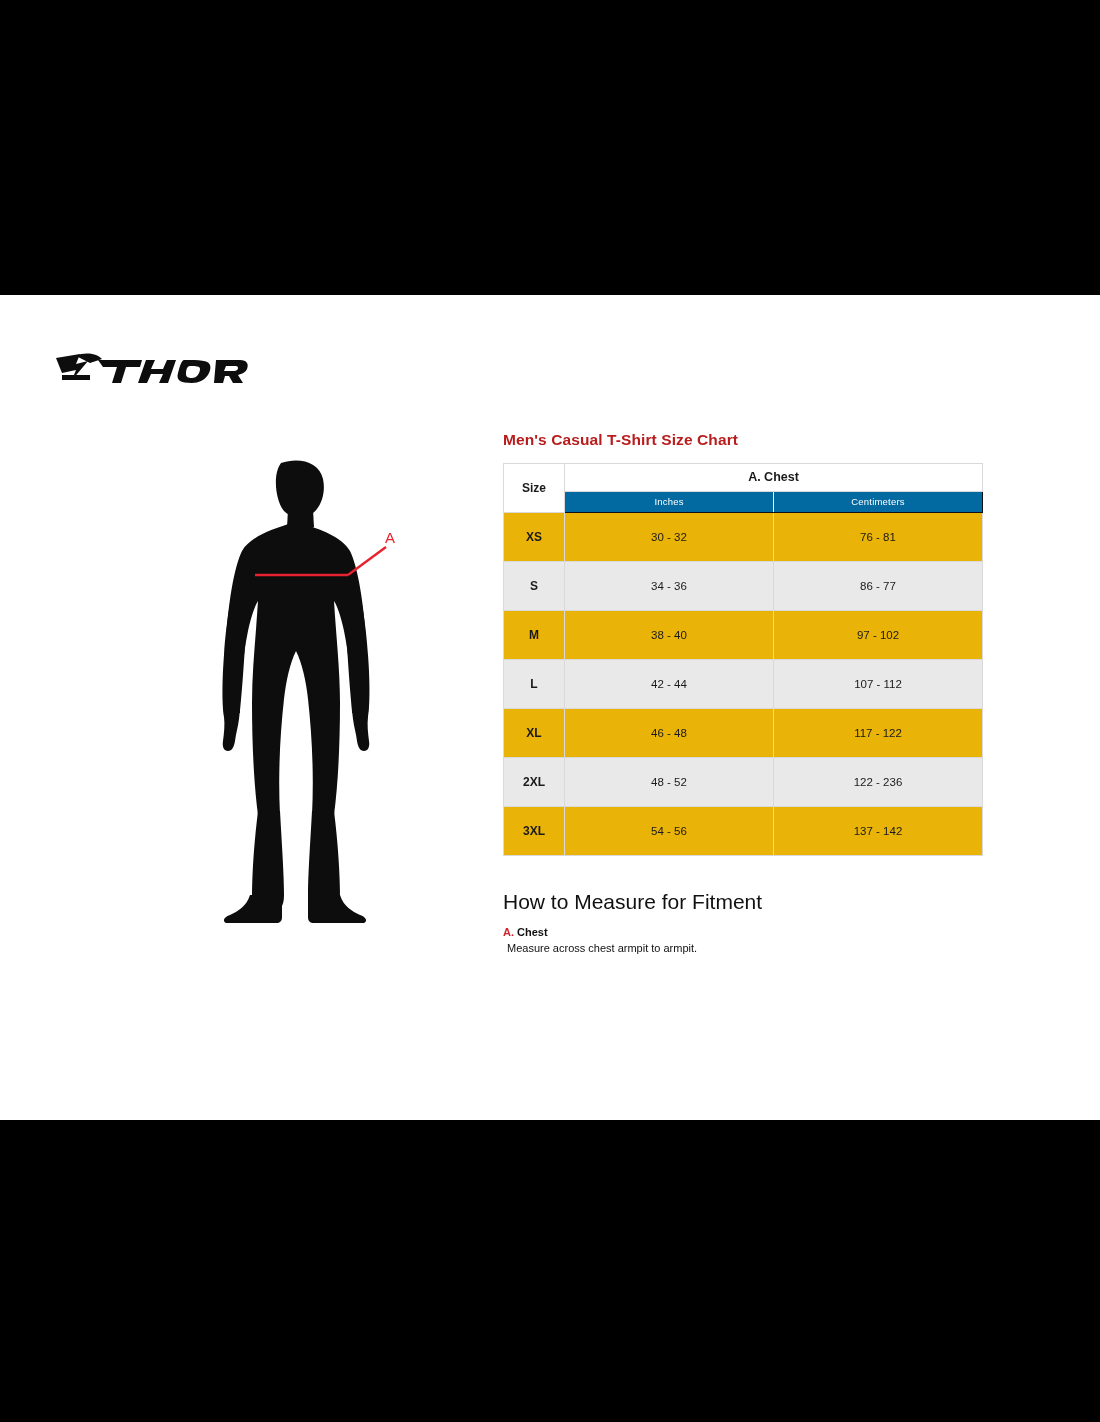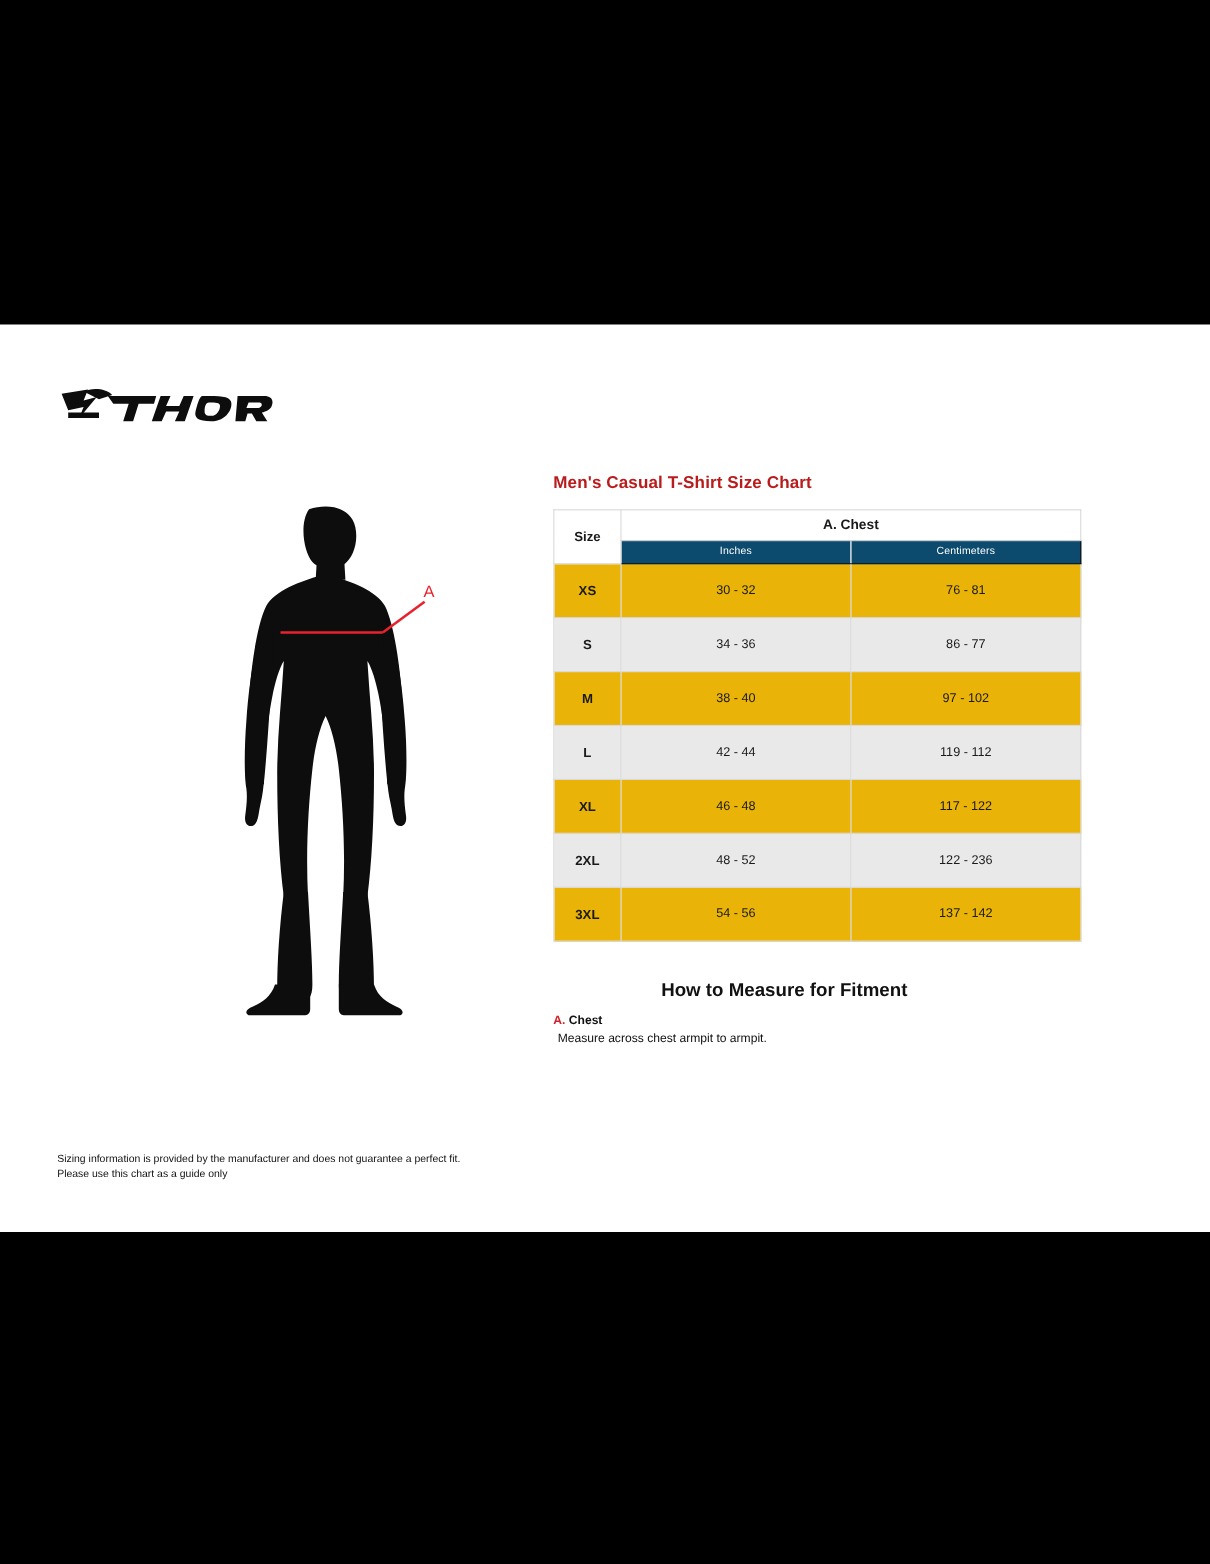--- a/index.html
+++ b/index.html
@@ -78,42 +78,41 @@
     background: #ffffff;
   }
   .th-group {
     height: 26px;
     font-weight: bold !important;
     font-size: 12.5px !important;
     background: #ffffff;
   }
   .th-unit {
     height: 20px;
-    background: #0c4a6e;
+    background: #0369a1;
     color: #ffffff !important;
     font-weight: bold;
     font-size: 9.5px !important;
     border: 1px solid #111111 !important;
     letter-spacing: 0.2px;
   }
   .th-unit.left { border-right: 1px solid #ffffff !important; }
   tbody tr { height: 49px; }
   tbody td.size-cell {
     font-weight: bold;
     font-size: 12px;
   }
   tbody tr.alt td { background: #e9e9e9; }
   tbody tr.plain td { background: #eab308; }
 
   .howto-title {
-    font-size: 17px;
-    font-weight: bold;
+    font-size: 21px;
+    font-weight: normal;
     color: #111111;
     margin: 34px 0 12px 0;
-    text-align: center;
   }
   .measure-line {
     font-size: 11px;
     font-weight: bold;
     color: #111111;
     margin: 0 0 3px 0;
   }
   .measure-line .key { color: #d1222b; }
   .measure-desc {
     font-size: 11px;
@@ -208,21 +207,21 @@
           <td>86 - 77</td>
         </tr>
         <tr class="plain">
           <td class="size-cell">M</td>
           <td>38 - 40</td>
           <td>97 - 102</td>
         </tr>
         <tr class="alt">
           <td class="size-cell">L</td>
           <td>42 - 44</td>
-          <td>119 - 112</td>
+          <td>107 - 112</td>
         </tr>
         <tr class="plain">
           <td class="size-cell">XL</td>
           <td>46 - 48</td>
           <td>117 - 122</td>
         </tr>
         <tr class="alt">
           <td class="size-cell">2XL</td>
           <td>48 - 52</td>
           <td>122 - 236</td>
@@ -236,18 +235,14 @@
     </table>
 
     <h3 class="howto-title">How to Measure for Fitment</h3>
     <p class="measure-line">
       <span class="key">A.</span>
       <span>Chest</span>
     </p>
     <p class="measure-desc">Measure across chest armpit to armpit.</p>
   </div>
 
-  <div class="disclaimer">
-    <div>Sizing information is provided by the manufacturer and does not guarantee a perfect fit.</div>
-    <div>Please use this chart as a guide only</div>
-  </div>
 
 </div>
 
 </body></html>

